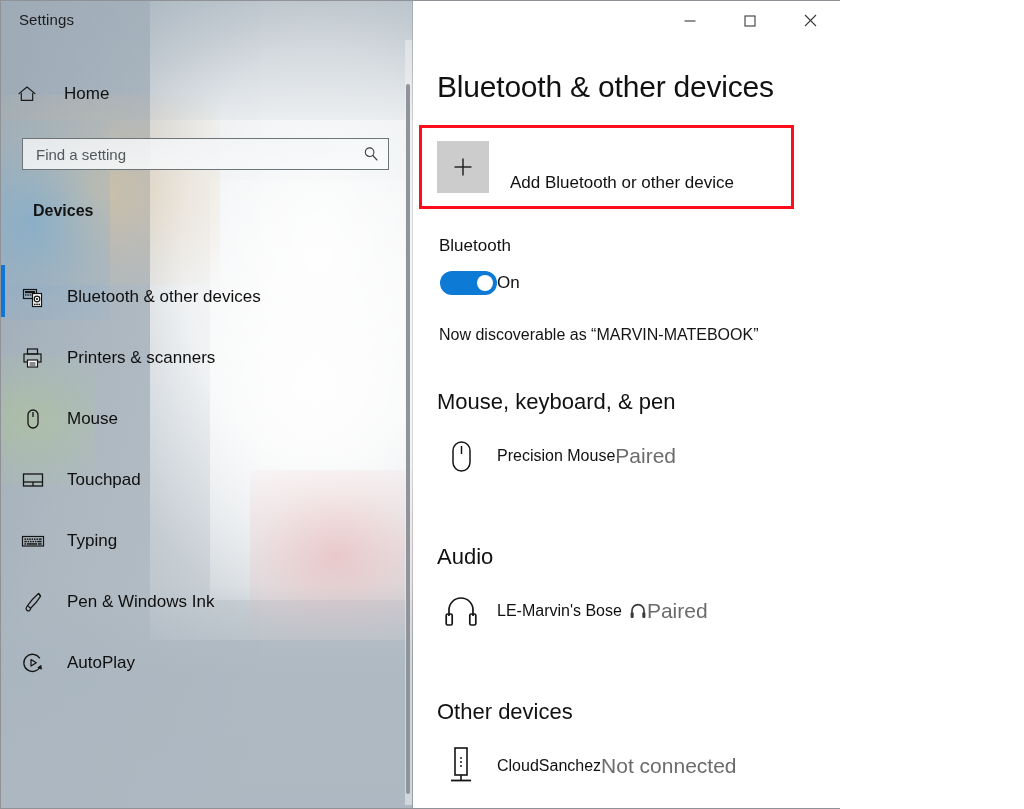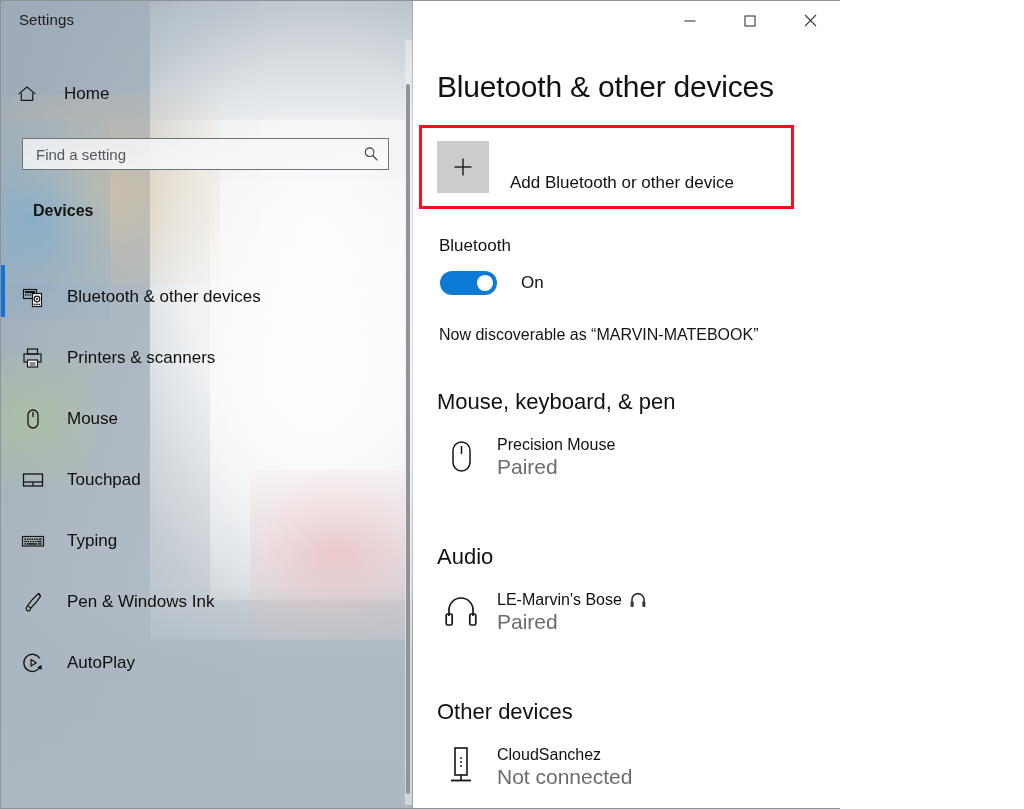--- a/index.html
+++ b/index.html
@@ -259,21 +259,20 @@
   #bt-toggle-knob {
     position: absolute;
     right: 4px; top: 4px;
     width: 16px; height: 16px;
     border-radius: 50%;
     background: #ffffff;
   }
   #bt-toggle-state {
     font-size: 17px;
     color: #111;
-    margin-left: 24px;
   }
 
   #discoverable-text {
     position: absolute;
     left: 26px; top: 326px;
     font-size: 16px;
     color: #141414;
   }
 
   
@@ -292,21 +291,21 @@
     height: 52px;
     display: flex;
     align-items: center;
   }
   .device-icon {
     width: 48px; min-width: 48px;
     display: flex; align-items: center; justify-content: center;
   }
   .device-text {
     margin-left: 12px;
-    display: flex; flex-direction: column; justify-content: center;
+    display: flex; flex-direction: row; justify-content: center;
   }
   .device-name {
     font-size: 16px;
     color: #101010;
     line-height: 22px;
     display: flex;
     align-items: center;
   }
   .device-name-suffix-icon {
     margin-left: 7px;

